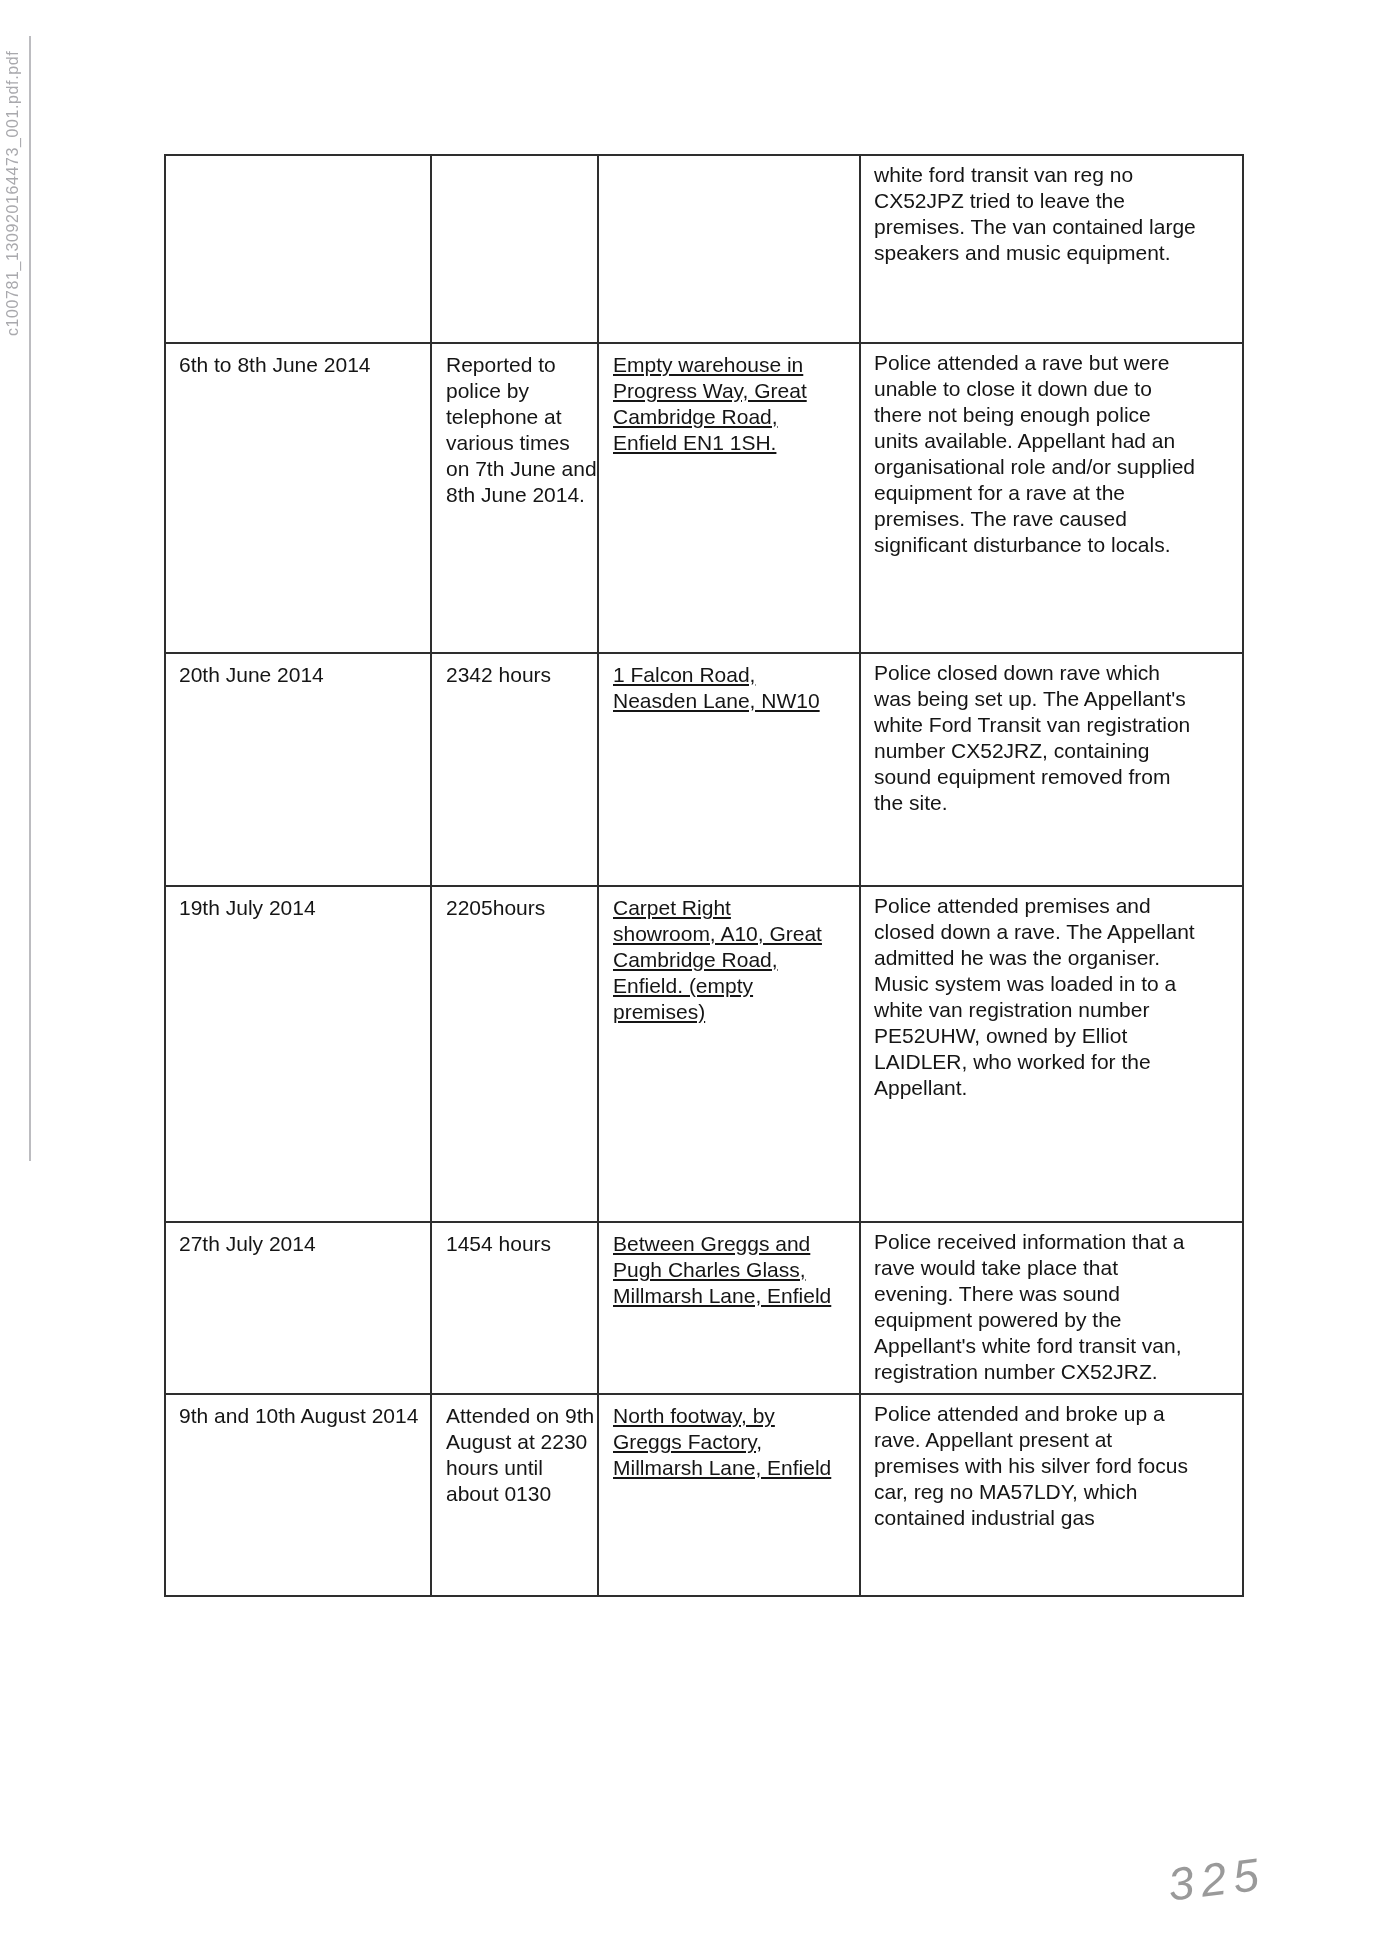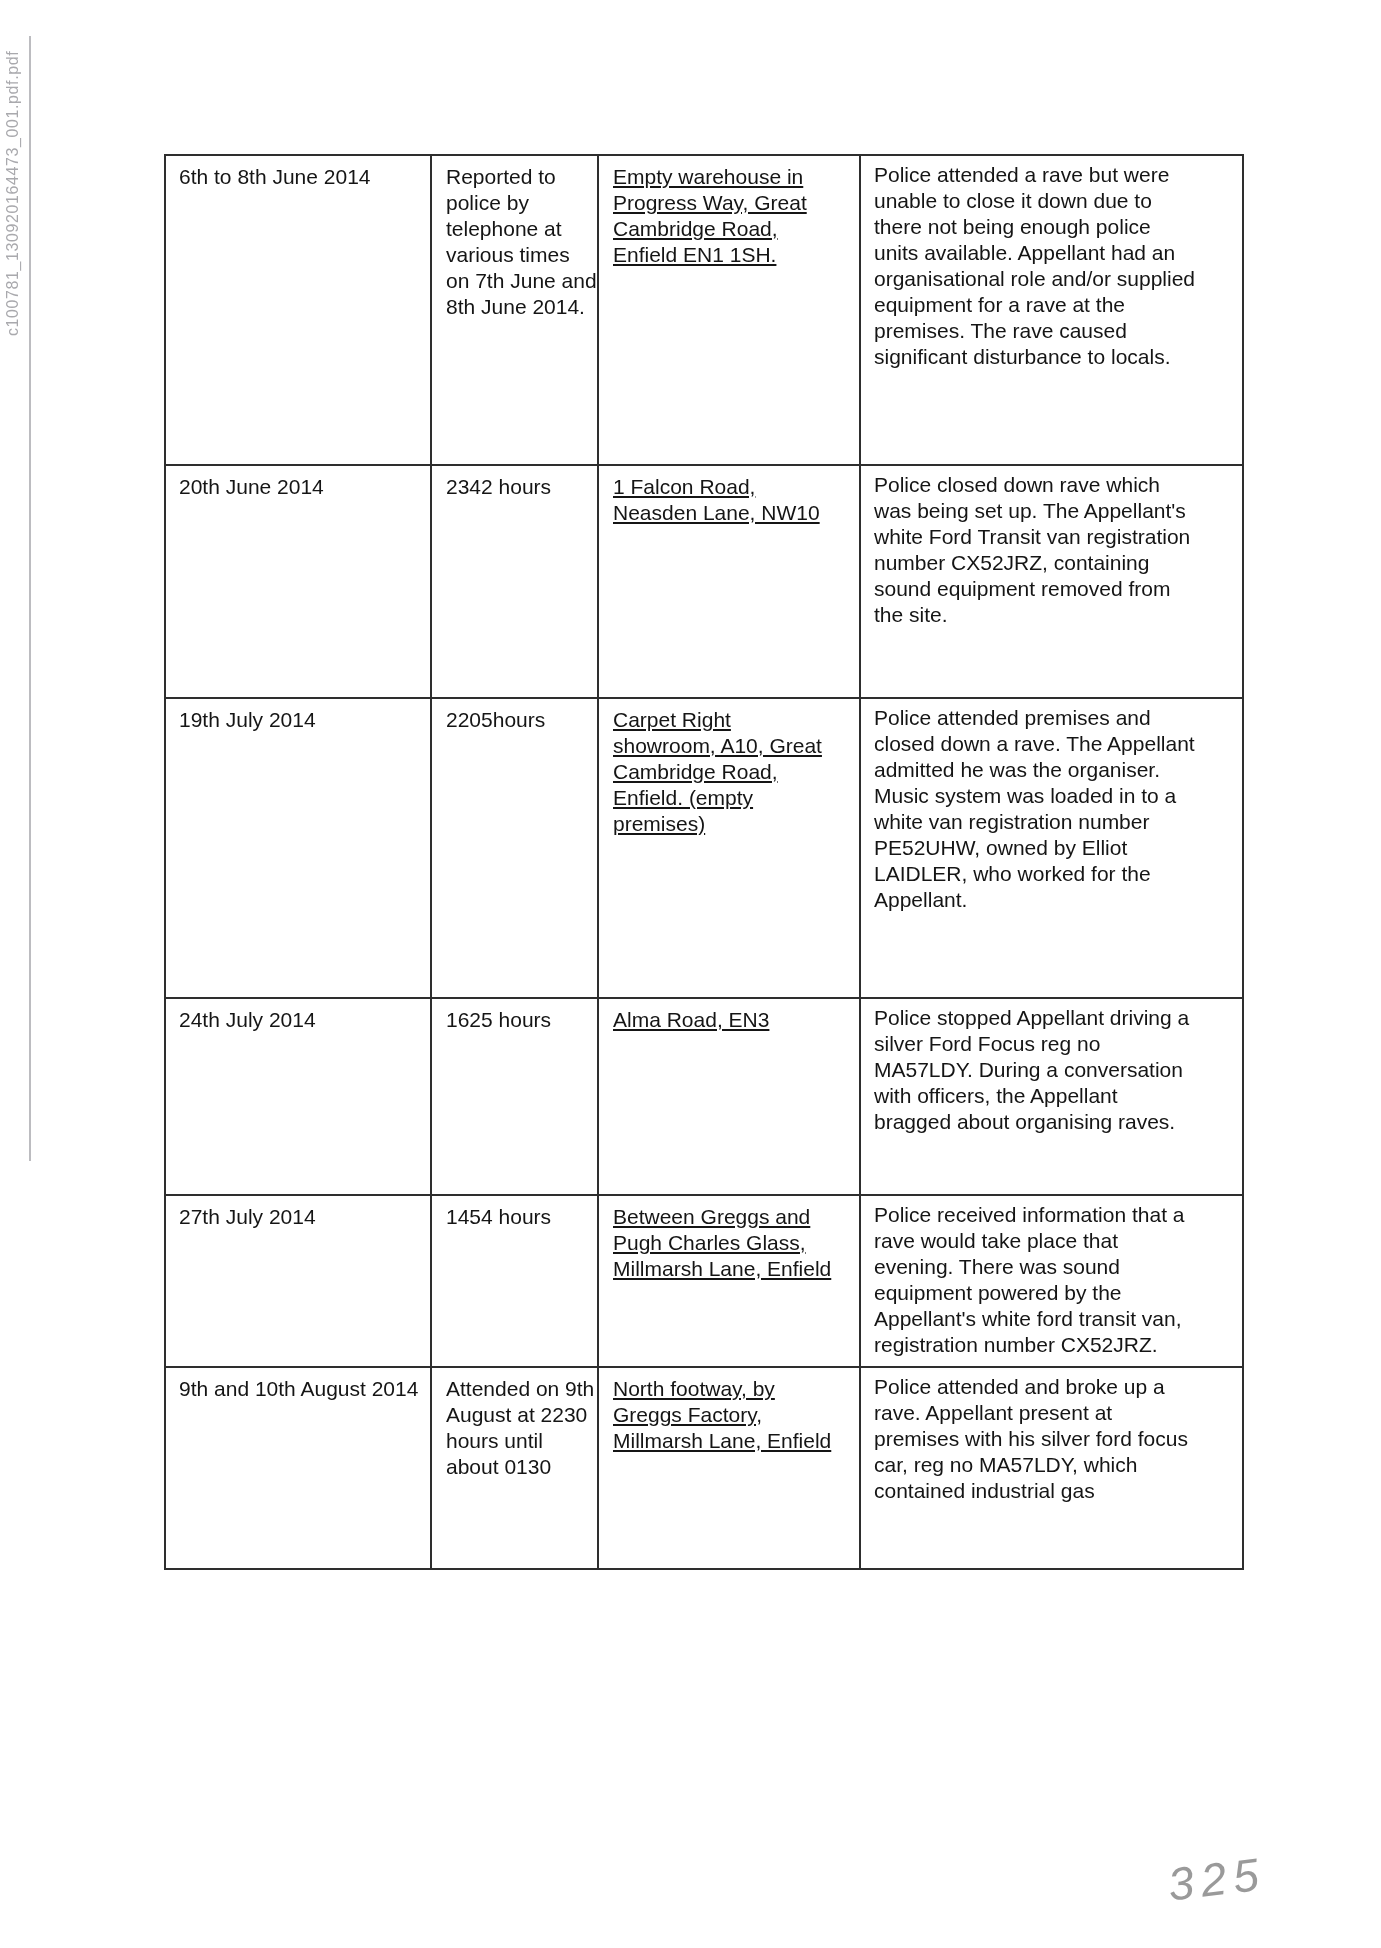--- a/index.html
+++ b/index.html
@@ -73,43 +73,43 @@
 <div class="margin-line"></div>
 
 <table class="incident-table">
   <colgroup>
     <col style="width:266px">
     <col style="width:167px">
     <col style="width:262px">
     <col style="width:383px">
   </colgroup>
   <tbody>
+    <tr style="height:188px">
+      <td class="cell-date"></td>
+      <td class="cell-time"></td>
+      <td class="cell-location"></td>
+      <td class="cell-details">white ford transit van reg no CX52JPZ tried to leave the premises. The van contained large speakers and music equipment.</td>
+    </tr>
     <tr style="height:310px">
       <td class="cell-date">6th to 8th June 2014</td>
       <td class="cell-time">Reported to police by telephone at various times on 7th June and 8th June 2014.</td>
       <td class="cell-location">Empty warehouse in Progress Way, Great Cambridge Road, Enfield EN1 1SH.</td>
       <td class="cell-details">Police attended a rave but were unable to close it down due to there not being enough police units available. Appellant had an organisational role and/or supplied equipment for a rave at the premises. The rave caused significant disturbance to locals.</td>
     </tr>
     <tr style="height:233px">
       <td class="cell-date">20th June 2014</td>
       <td class="cell-time">2342 hours</td>
       <td class="cell-location">1 Falcon Road, Neasden Lane, NW10</td>
       <td class="cell-details">Police closed down rave which was being set up. The Appellant's white Ford Transit van registration number CX52JRZ, containing sound equipment removed from the site.</td>
     </tr>
-    <tr style="height:300px">
+    <tr style="height:336px">
       <td class="cell-date">19th July 2014</td>
       <td class="cell-time">2205hours</td>
       <td class="cell-location">Carpet Right showroom, A10, Great Cambridge Road, Enfield. (empty premises)</td>
       <td class="cell-details">Police attended premises and closed down a rave. The Appellant admitted he was the organiser. Music system was loaded in to a white van registration number PE52UHW, owned by Elliot LAIDLER, who worked for the Appellant.</td>
-    </tr>
-    <tr style="height:197px">
-      <td class="cell-date">24th July 2014</td>
-      <td class="cell-time">1625 hours</td>
-      <td class="cell-location">Alma Road, EN3</td>
-      <td class="cell-details">Police stopped Appellant driving a silver Ford Focus reg no MA57LDY. During a conversation with officers, the Appellant bragged about organising raves.</td>
     </tr>
     <tr style="height:172px">
       <td class="cell-date">27th July 2014</td>
       <td class="cell-time">1454 hours</td>
       <td class="cell-location">Between Greggs and Pugh Charles Glass, Millmarsh Lane, Enfield</td>
       <td class="cell-details">Police received information that a rave would take place that evening. There was sound equipment powered by the Appellant's white ford transit van, registration number CX52JRZ.</td>
     </tr>
     <tr style="height:202px">
       <td class="cell-date">9th and 10th August 2014</td>
       <td class="cell-time">Attended on 9th August at 2230 hours until about 0130</td>

